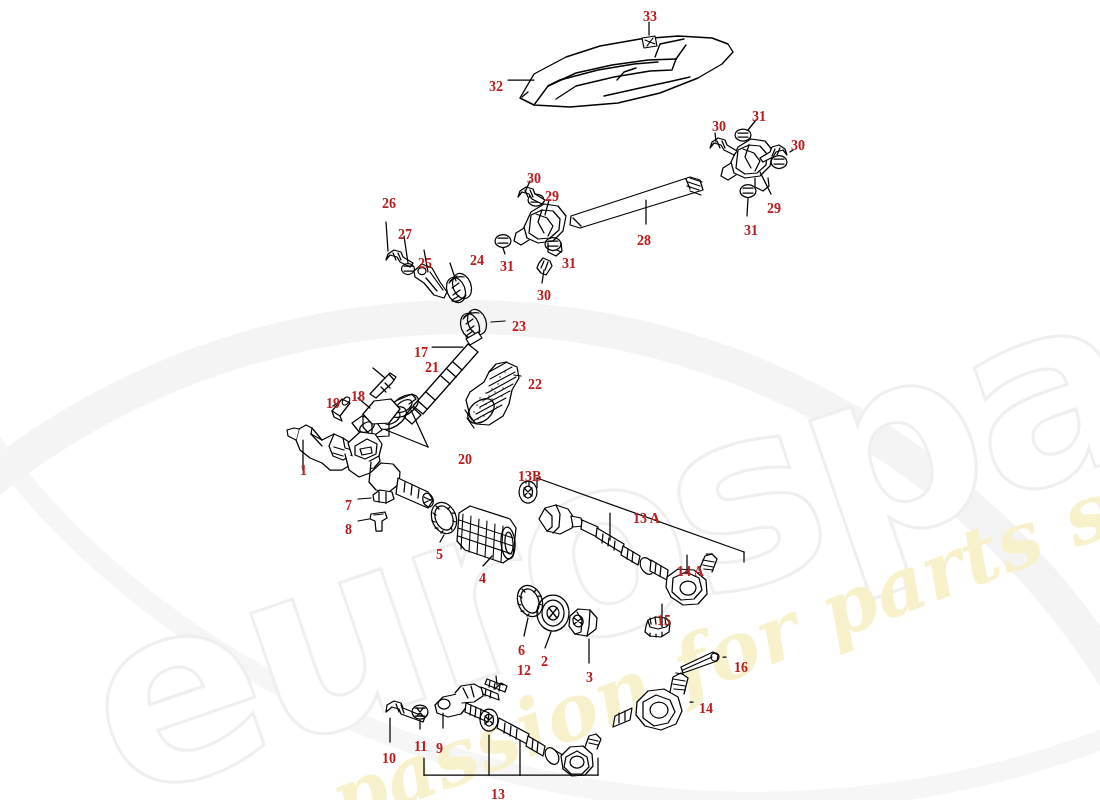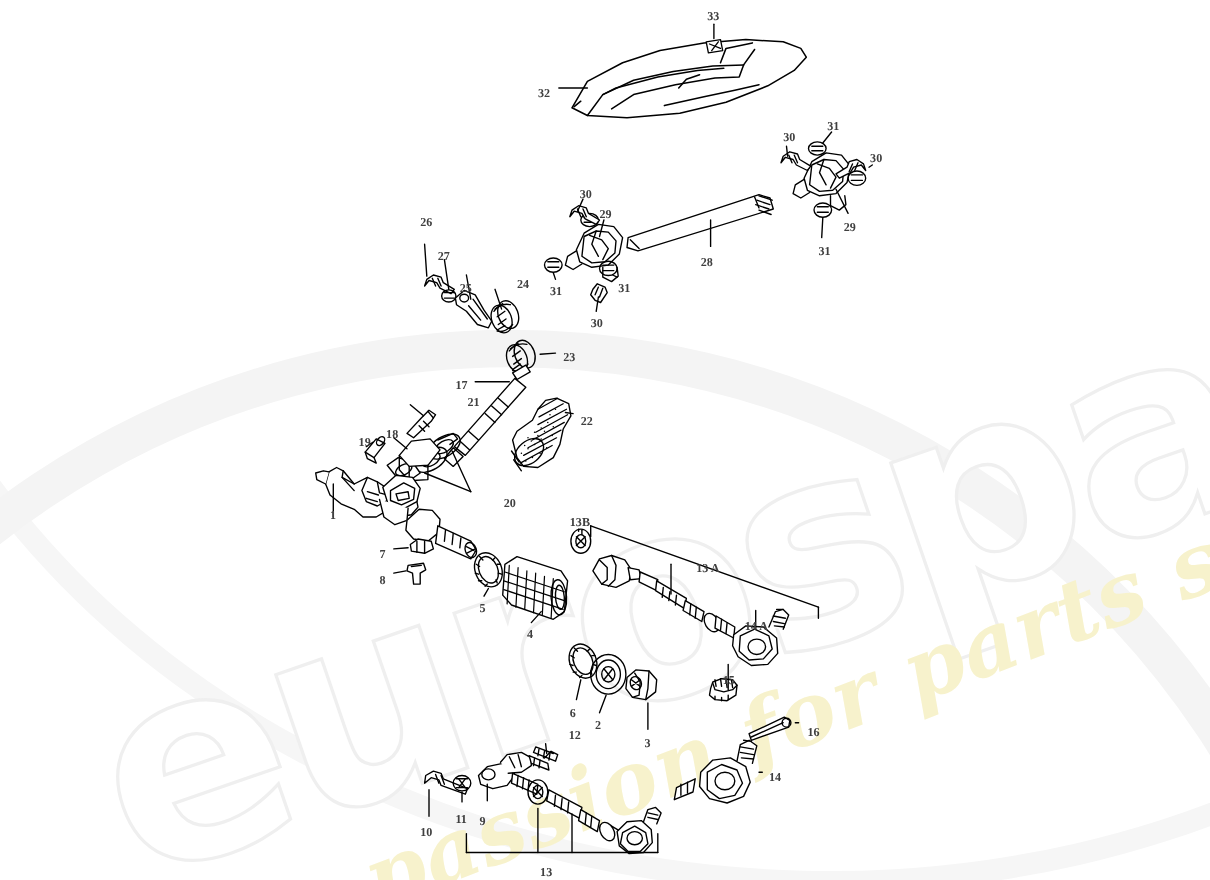--- a/index.html
+++ b/index.html
@@ -49,23 +49,23 @@
     transform:rotate(-21deg);
     white-space:nowrap;
     letter-spacing:1px;
   }
 
   
   #art{position:absolute;inset:0;}
   .lbl{
     position:absolute;
     font-family:"Liberation Serif",serif;
-    font-size:11px;
+    font-size:14px;
     font-weight:700;
-    color:#404040;
+    color:#b91c1c;
     white-space:nowrap;
     line-height:1;
   }
 </style>
 </head>
 <body>
 
 <div id="stage">
 
   <div class="wm-layer">

